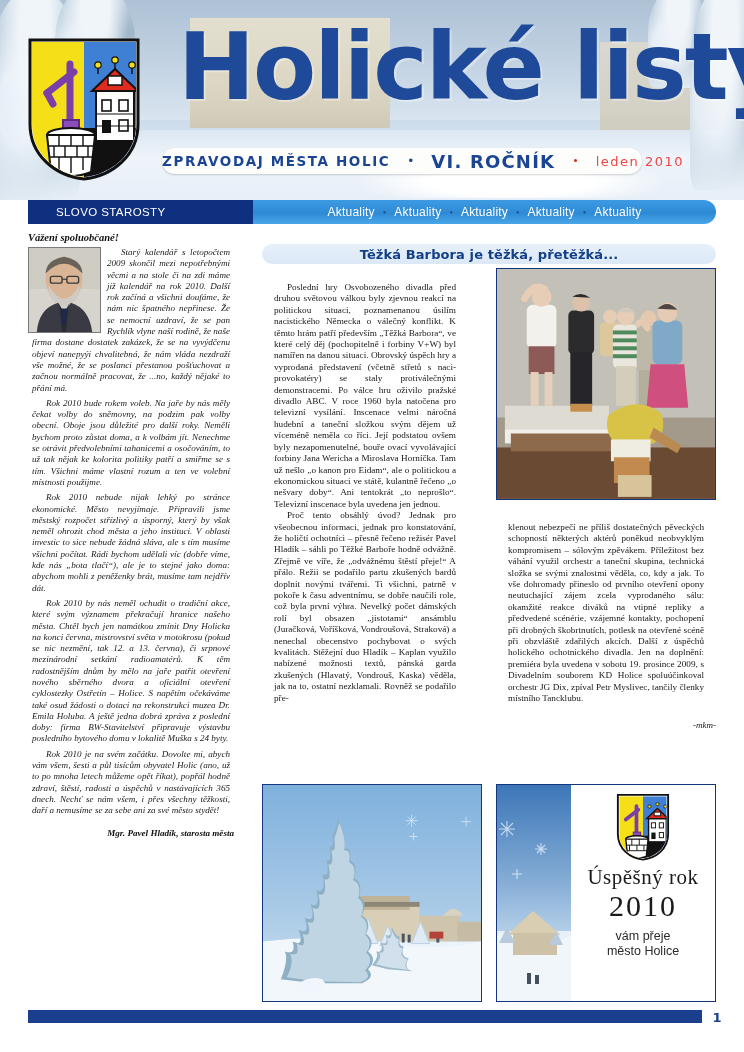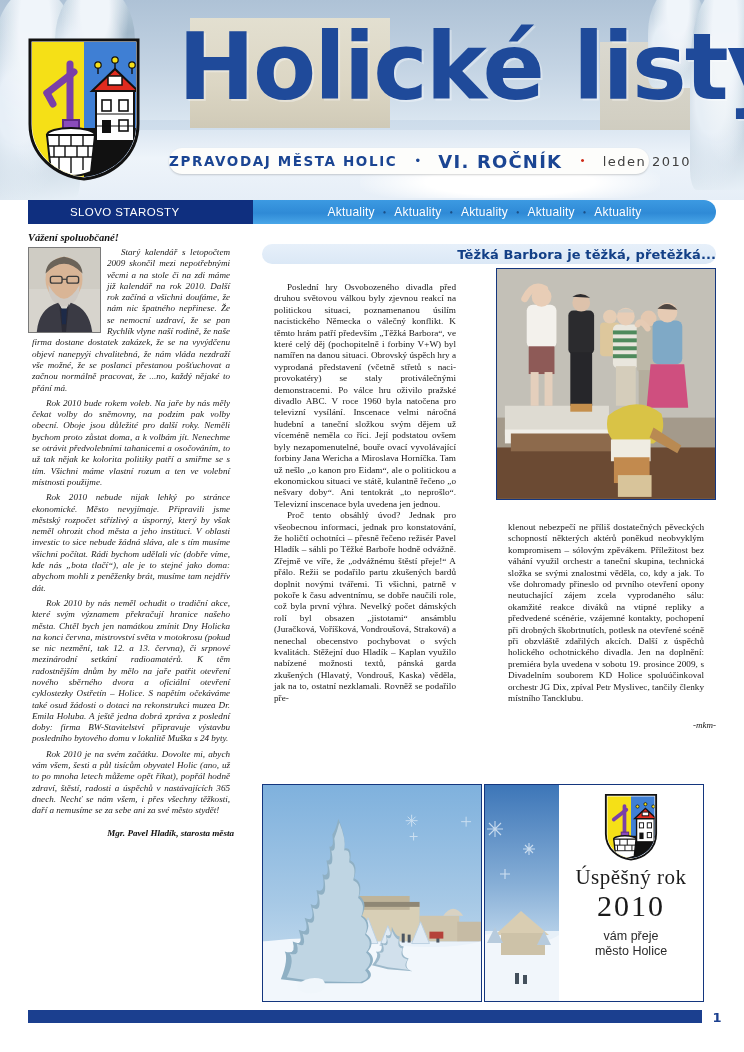--- a/index.html
+++ b/index.html
@@ -81,21 +81,21 @@
     font-size: 92px;
     line-height: 1;
     letter-spacing: -2px;
     color: #1f4a9a;
     text-shadow: 2px 2px 0 rgba(255,255,255,.35);
     white-space: nowrap;
   }
   
   .mh-ribbon {
     position: absolute;
-    left: 169px; top: 148px;
+    left: 162px; top: 148px;
     width: 480px; height: 26px;
     background: #fdfdfb;
     border-radius: 13px;
     box-shadow: 0 1px 2px rgba(0,0,0,.18);
     display: flex; align-items: center; justify-content: space-between;
     gap: 12px;
     white-space: nowrap;
   }
   .rib-main {
     font-family: "DejaVu Sans", "Liberation Sans", sans-serif;
@@ -105,39 +105,39 @@
   .rib-sep { color:#1b4593; font-size:12px; padding:0 5px; font-family:"DejaVu Sans",sans-serif;}
   .rib-year {
     font-family: "DejaVu Sans", "Liberation Sans", sans-serif;
     font-weight: 600; font-size: 18px; letter-spacing: 1.2px;
     color: #1b4593;
   }
   .rib-dot { color:#cf2b18; font-size:13px; padding:0 6px; }
   .rib-month {
     font-family: "DejaVu Sans", "Liberation Sans", sans-serif;
     font-weight: 500; font-size: 13px; letter-spacing: 1.5px;
-    color: #404040;
+    color: #ef4444;
   }
 
   
   .navbar {
     position: absolute;
     left: 0; top: 200px;
     width: 744px; height: 24px;
   }
   .nav-left {
     position:absolute; left:28px; top:0;
     width: 225px; height: 24px;
     background: #0f2f7f;
     display:flex; align-items:center;
   }
   .nav-left span {
     font-family: "Liberation Sans", sans-serif;
     font-size: 11.5px; color:#ffffff; letter-spacing: .4px;
-    padding-left: 42px;
+    padding-left: 28px;
   }
   .nav-right {
     position:absolute; left:253px; top:0;
     width: 463px; height: 24px;
     background: linear-gradient(180deg,#3c9ae2 0%, #2f8ad6 55%, #49a6e8 100%);
     border-radius: 0 12px 12px 0;
     display:flex; align-items:center; justify-content:center;
     gap: 0;
   }
   .nav-right .akt {
@@ -195,21 +195,21 @@
     font-style: italic; font-weight: 700;
     font-size: 9.1px; text-align: right; margin-top: 11px; color:#111;
   }
 
   
   .art-headbar {
     position:absolute; left: 262px; top: 12px;
     width: 454px; height: 20px;
     background: linear-gradient(180deg,#e7f0fa 0%, #dbe8f6 100%);
     border-radius: 10px;
-    display:flex; align-items:center; justify-content:flex-end;
+    display:flex; align-items:center; justify-content:center;
   }
   .art-head {
     font-family:"DejaVu Sans","Liberation Sans",sans-serif;
     font-weight:700; font-size:13px; color:#123f86; letter-spacing:.1px;
   }
 
   .body-rm {
     font-family: "Liberation Serif", "DejaVu Serif", serif;
     font-size: 9.2px;
     line-height: 11.4px;
@@ -233,21 +233,21 @@
   }
   .photo-theatre {
     position:absolute; left:496px; top:36px;
     width:220px; height:232px;
   }
   .photo-winter {
     position:absolute; left:262px; top:552px;
     width:220px; height:218px;
   }
   .ad-box {
-    position:absolute; left:484px; top:552px;
+    position:absolute; left:496px; top:552px;
     width:220px; height:218px;
     border:1px solid #14367e;
     display:flex;
     background:#ffffff;
     overflow:hidden;
   }
   .ad-left {
     width: 74px; height:100%;
     position:relative; overflow:hidden;
     background: linear-gradient(180deg,#4e84c4 0%, #7ca8d8 35%, #b9d2e9 62%, #e9f2fa 100%);

